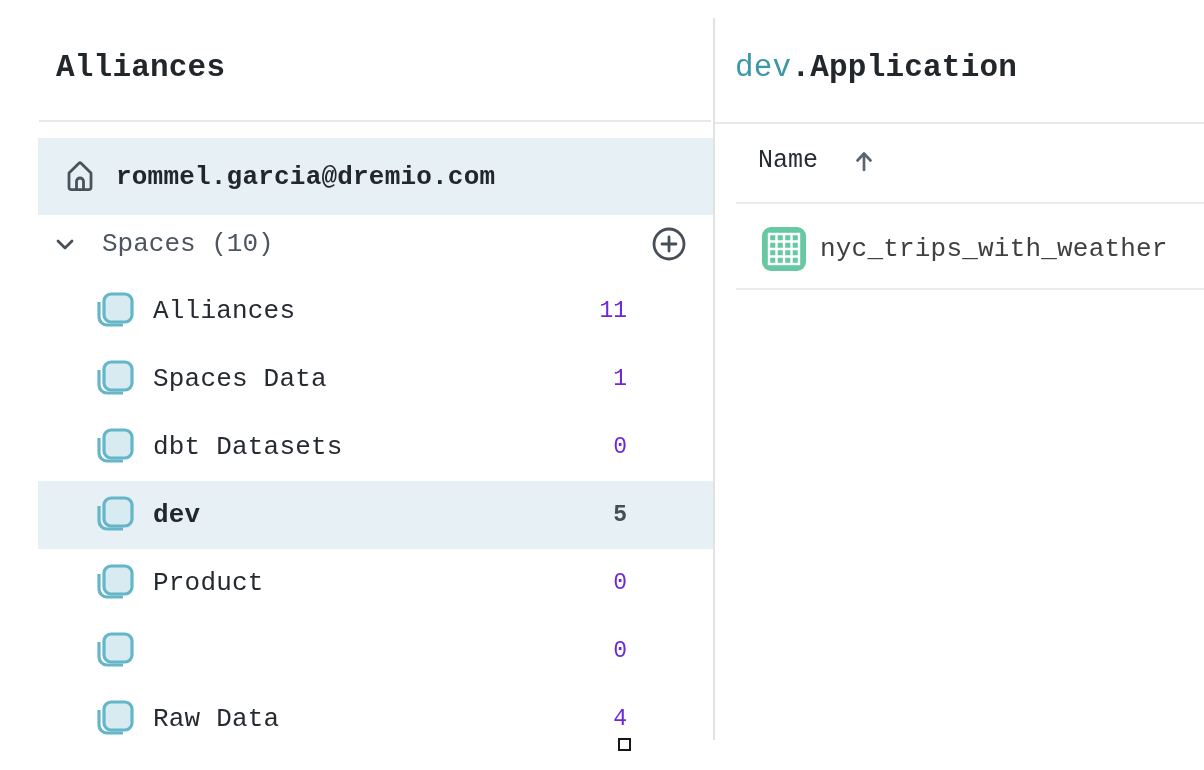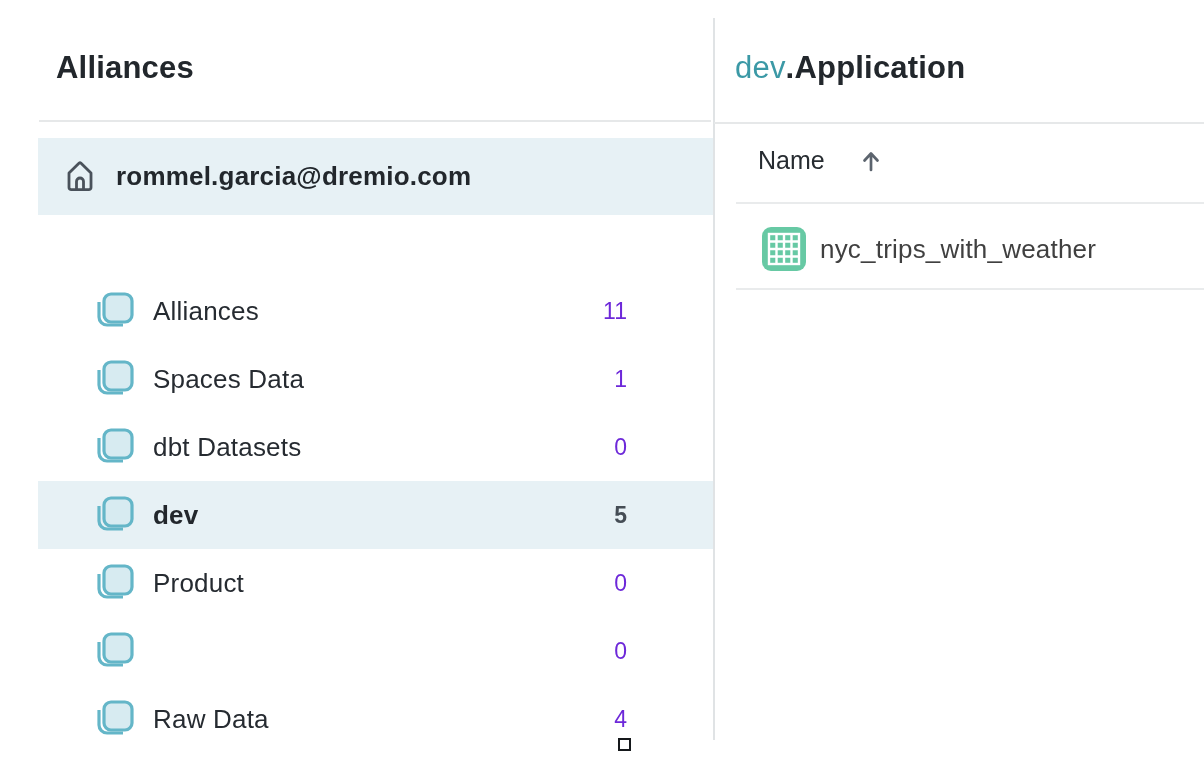--- a/index.html
+++ b/index.html
@@ -6,20 +6,21 @@
   html, body { background: #ffffff; }
   body { font-family: "Liberation Sans", sans-serif; }
 
   .screen {
     position: relative;
     width: 1204px;
     height: 770px;
     background: #ffffff;
     overflow: hidden;
     color: #22272c;
+    font-family: Liberation Mono, monospace;
   }
 
   
   .sidebar-title {
     position: absolute;
     left: 56px; top: 50px;
     font-size: 31px;
     font-weight: 700;
     color: #22272c;
     letter-spacing: 0.2px;
@@ -166,20 +167,36 @@
   <div class="home-row">
     <span class="icon">
       <svg width="36" height="42" viewBox="0 0 36 42" fill="none">
         <path d="M7 17 L17.2 7 a1.2 1.2 0 0 1 1.6 0 L29 17 V31.5 a2.2 2.2 0 0 1 -2.2 2.2 H9.2 A2.2 2.2 0 0 1 7 31.5 Z" stroke="#4a525b" stroke-width="2.8" stroke-linejoin="round"></path>
         <path d="M14.5 33.7 V25.5 a3.5 3.5 0 0 1 7 0 V33.7" stroke="#4a525b" stroke-width="2.8" stroke-linejoin="round"></path>
       </svg>
     </span>
     <span class="home-label">rommel.garcia@dremio.com</span>
   </div>
 
+  <div class="spaces-header">
+    <span class="icon">
+      <svg width="26" height="26" viewBox="0 0 26 26" fill="none">
+        <path d="M6 10 L13 17 L20 10" stroke="#474f58" stroke-width="2.8" stroke-linecap="round" stroke-linejoin="round"></path>
+      </svg>
+    </span>
+    <span class="spaces-label">Spaces (10)</span>
+    <button class="add-space-button">
+      <span class="icon">
+        <svg width="38" height="38" viewBox="0 0 38 38" fill="none">
+          <circle cx="19" cy="19" r="15" stroke="#464e57" stroke-width="2.8"></circle>
+          <path d="M19 12 V26 M12 19 H26" stroke="#464e57" stroke-width="2.8" stroke-linecap="round"></path>
+        </svg>
+      </span>
+    </button>
+  </div>
 
   <div class="space-rows">
 
     <div class="space-row">
       <span class="icon">
         <svg width="40" height="40" viewBox="0 0 40 40" fill="none">
           <path d="M4 11 V26 a8 8 0 0 0 8 8 H28" stroke="#64b6c8" stroke-width="3.2"></path>
           <rect x="9" y="3" width="28" height="28" rx="7" fill="#d7ebf1" stroke="#64b6c8" stroke-width="3.2"></rect>
         </svg>
       </span>

